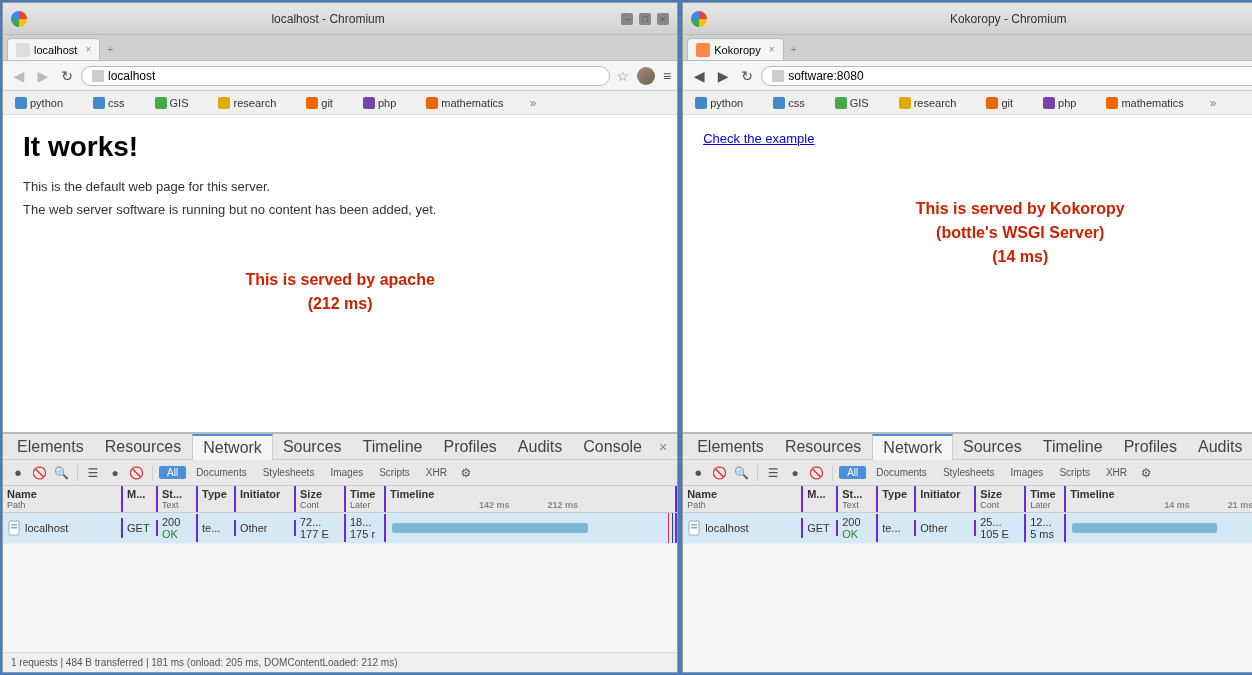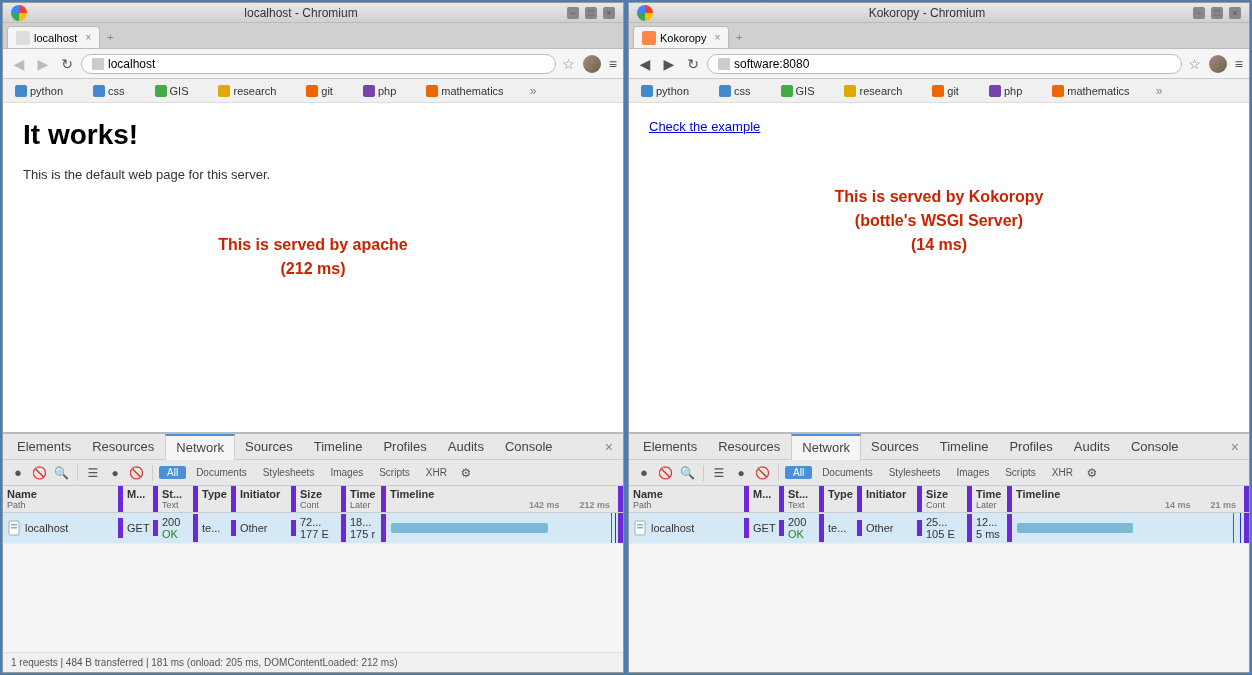--- a/index.html
+++ b/index.html
@@ -9,21 +9,21 @@
       display: flex;
       flex-direction: column;
       flex: 1;
       background: #f0f0f0;
       border: 1px solid #999;
       margin: 2px;
     }
 
     .title-bar {
       background: linear-gradient(to bottom, #e8e8e8, #d0d0d0);
-      height: 20px;
+      height: 32px;
       display: flex;
       align-items: center;
       padding: 0 8px;
       border-bottom: 1px solid #bbb;
       font-size: 12px;
       color: #333;
     }
 
     .title-bar .chrome-icon {
       width: 16px; height: 16px;
@@ -220,21 +220,21 @@
       border-bottom: 1px solid #ccc;
       height: 26px;
       padding: 0 4px;
     }
 
     .devtools-tab {
       padding: 0 10px;
       height: 26px;
       display: flex;
       align-items: center;
-      font-size: 13px;
+      font-size: 16px;
       color: #444;
       cursor: pointer;
       border-right: 1px solid transparent;
     }
 
     .devtools-tab.active {
       background: #f5f5f5;
       border-top: 2px solid #4a90d9;
       border-right: 1px solid #ccc;
       border-left: 1px solid #ccc;
@@ -257,21 +257,21 @@
       display: flex;
       background: #e8e8e8;
       border-bottom: 1px solid #ccc;
       font-size: 11px;
       font-weight: bold;
       color: #333;
     }
 
     .network-header .col, .network-row .col {
       padding: 2px 4px;
-      border-right: 5px solid #6d28d9;
+      border-right: 2px solid #6d28d9;
       overflow: hidden;
       white-space: nowrap;
     }
 
     .col-name { width: 120px; }
     .col-method { width: 35px; }
     .col-status { width: 40px; }
     .col-type { width: 38px; }
     .col-initiator { width: 60px; }
     .col-size { width: 50px; }
@@ -284,25 +284,25 @@
       display: flex;
       align-items: center;
       font-size: 11px;
       color: #333;
       border-bottom: 1px solid #eee;
       background: #d5e8f5;
     }
 
     .timeline-labels {
       display: flex;
-      justify-content: flex-end;
+      justify-content: center;
       font-size: 9px;
       color: #888;
       padding-right: 4px;
-      gap: 20px;
+      gap: 38px;
     }
 
     .devtools-statusbar {
       background: #f0f0f0;
       border-top: 1px solid #ddd;
       height: 20px;
       display: flex;
       align-items: center;
       padding: 0 8px;
       font-size: 10px;
@@ -414,20 +414,21 @@
     <div class="bookmark">
       <div class="bm-icon orange"></div>
       <span>mathematics</span>
     </div>
     <span class="bookmarks-more">»</span>
   </div>
 
   <div class="page-content">
     <h1 class="page-title-main">It works!</h1>
     <p class="page-body-text">This is the default web page for this server.</p>
+    <p class="page-body-text">The web server software is running but no content has been added, yet.</p>
     <div class="annotation-text">This is served by apache<br>(212 ms)</div>
   </div>
 
   <div class="devtools">
 
     <div class="devtools-tabs">
       <div class="devtools-tab">Elements</div>
       <div class="devtools-tab">Resources</div>
       <div class="devtools-tab active">Network</div>
       <div class="devtools-tab">Sources</div>

